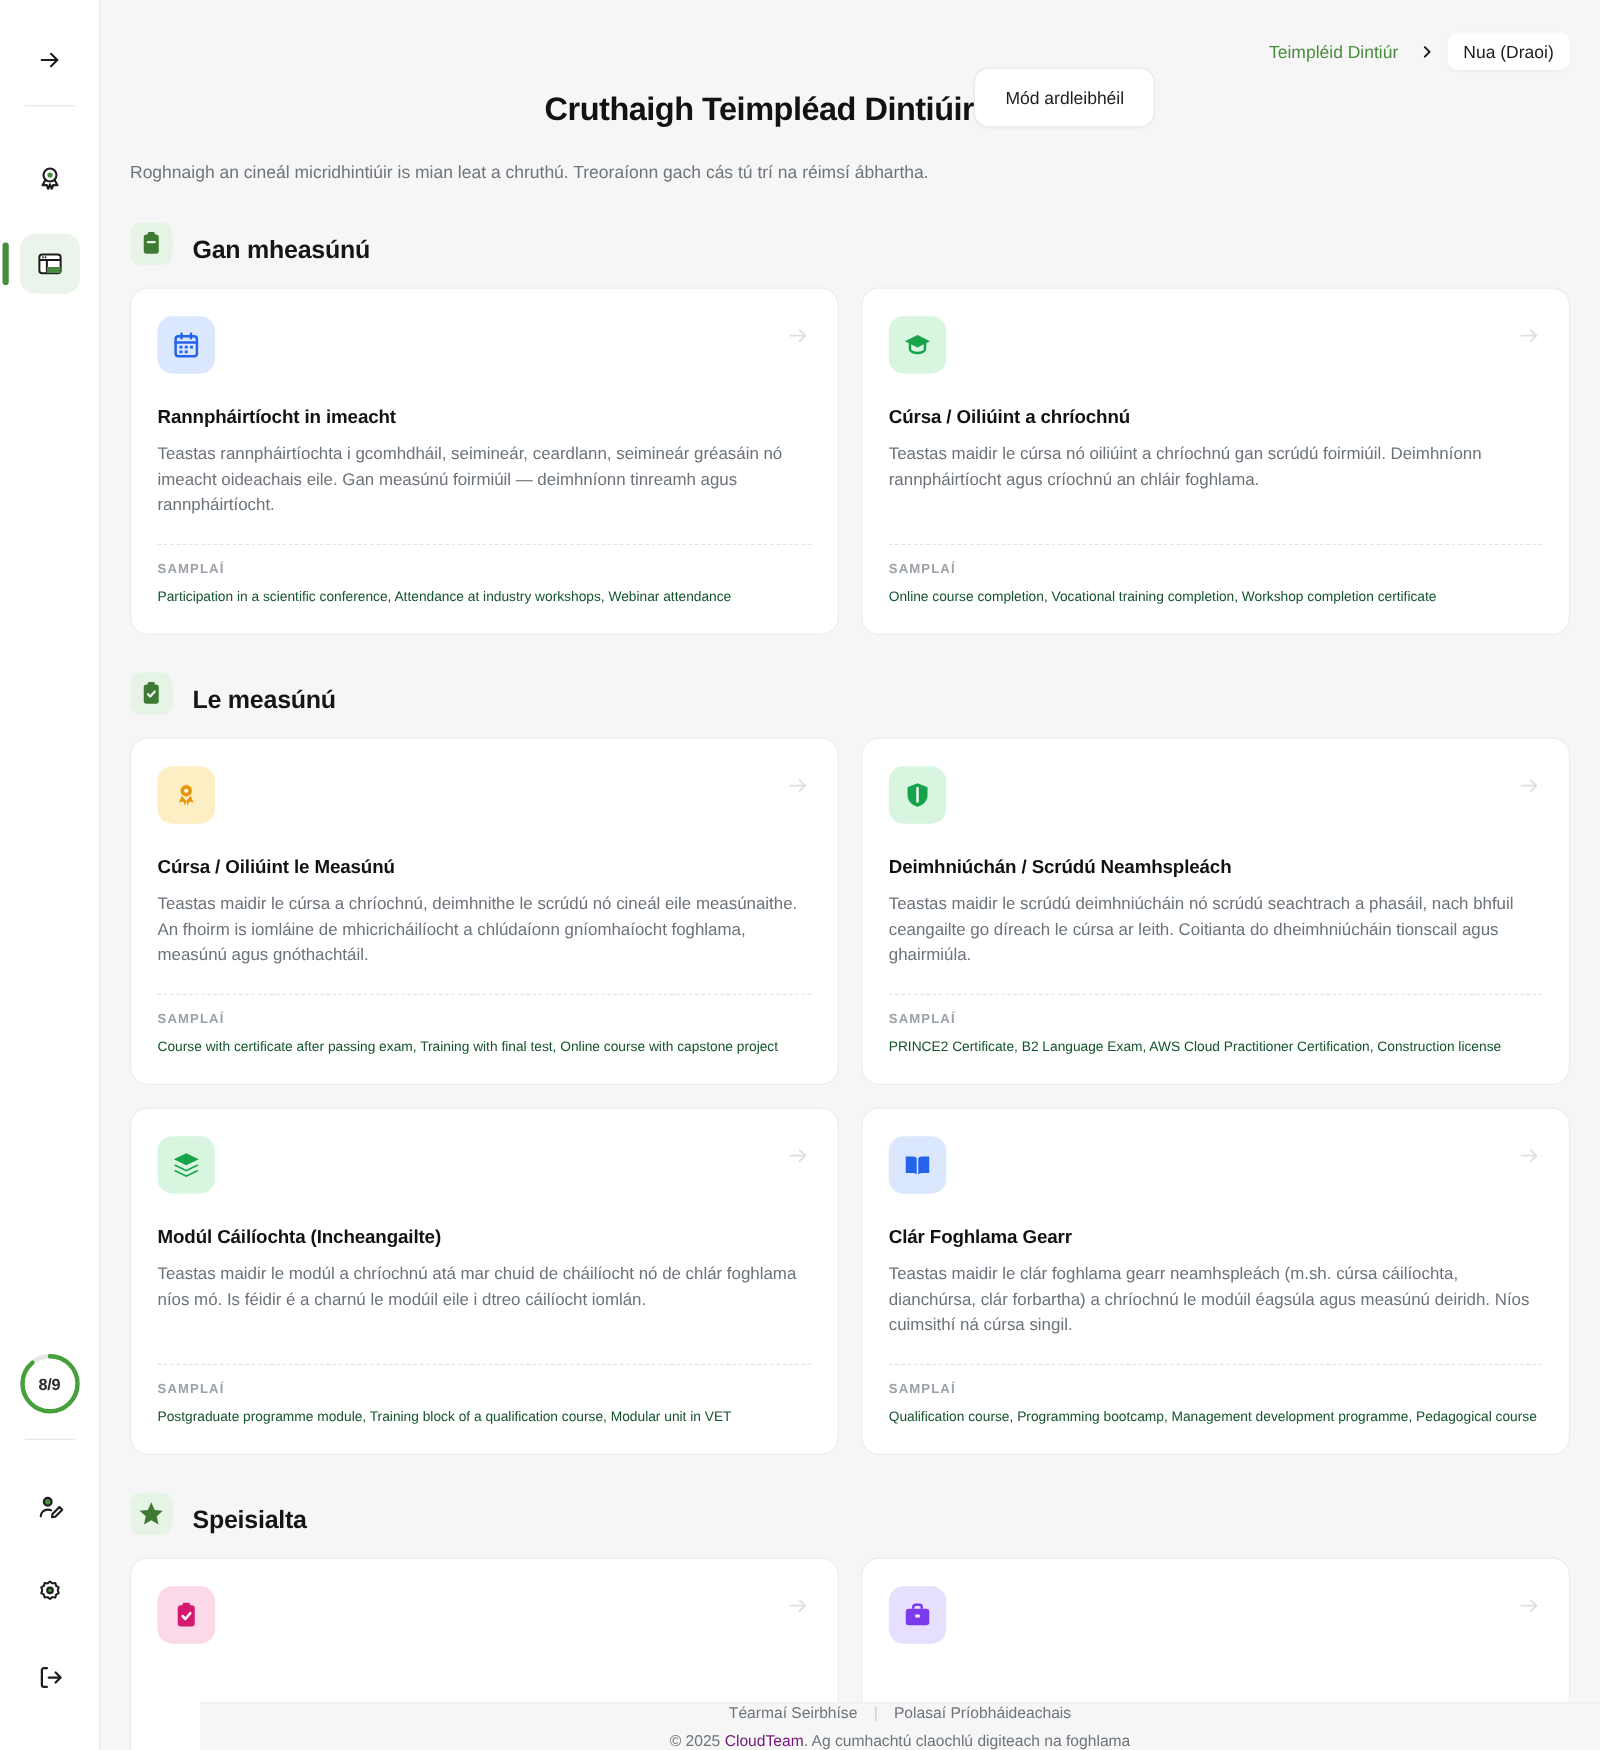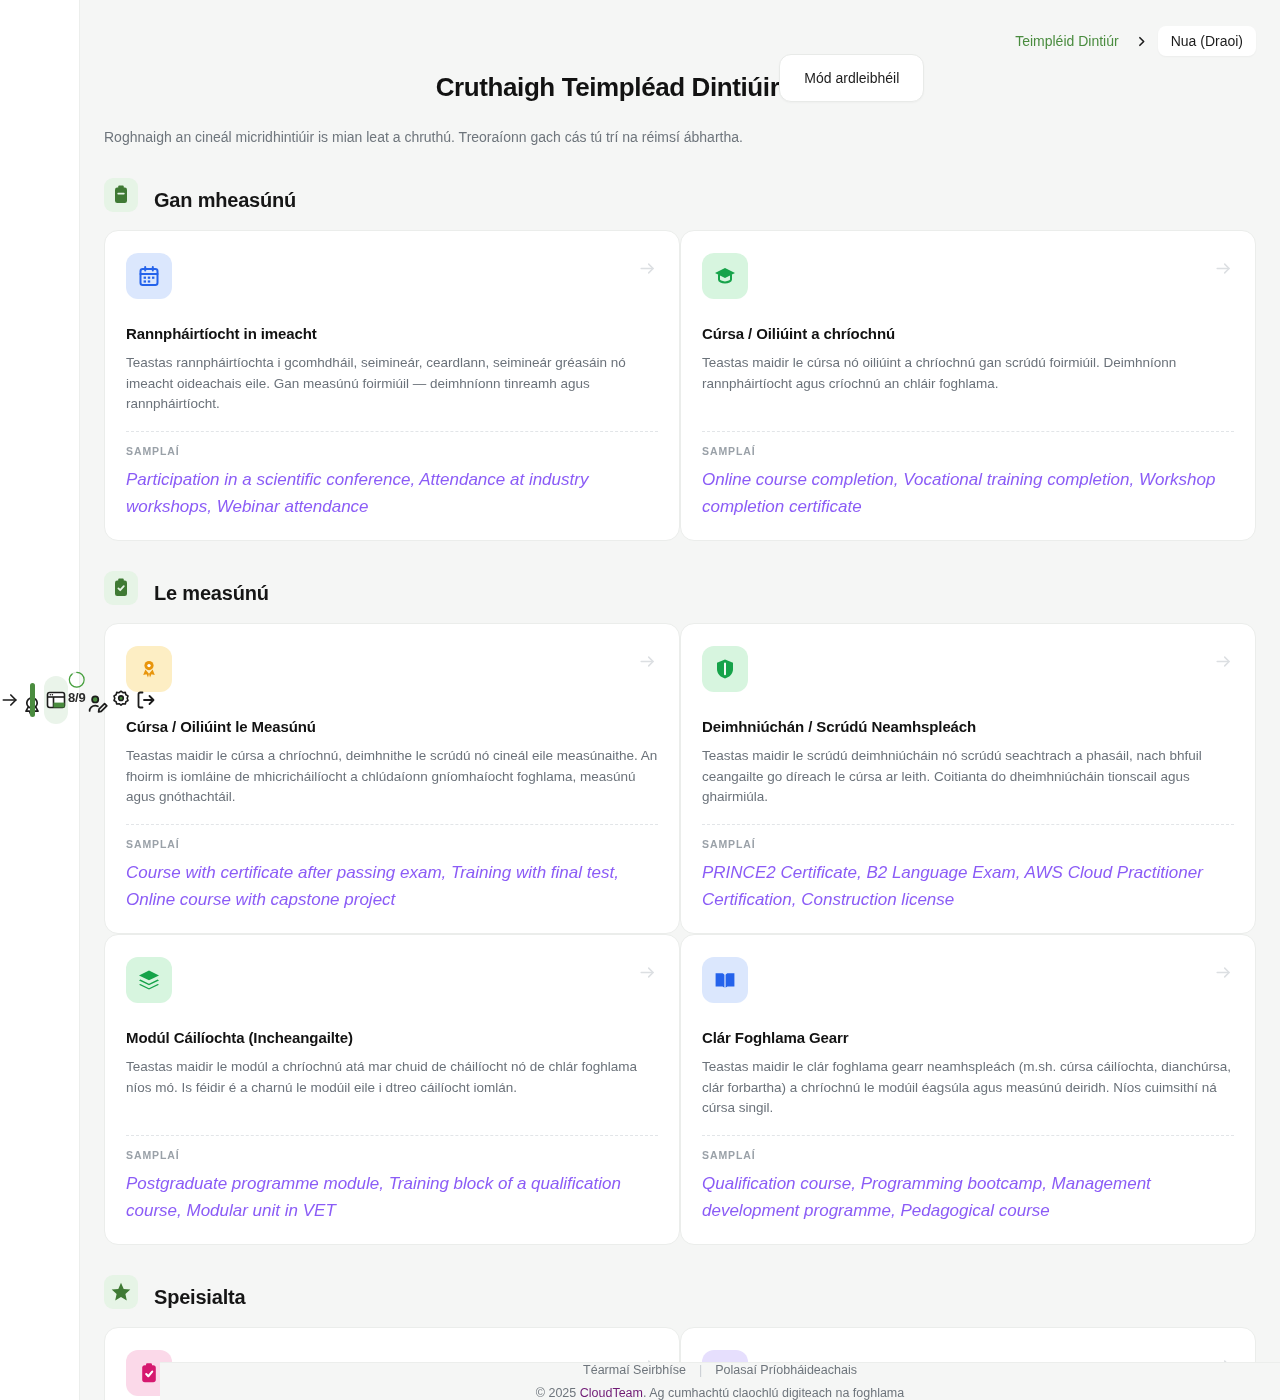--- a/index.html
+++ b/index.html
@@ -26,21 +26,21 @@
   }
 
   
   .sidebar {
     width: 80px;
     flex: 0 0 80px;
     height: 1400px;
     background: #ffffff;
     border-right: 1px solid #eceeec;
     display: flex;
-    flex-direction: row;
+    flex-direction: column;
     align-items: center;
     padding-top: 24px;
     padding-bottom: 24px;
     position: relative;
     z-index: 5;
   }
 
   .sb-btn {
     width: 48px;
     height: 48px;
@@ -207,20 +207,21 @@
   .sec-title {
     font-size: 20px;
     font-weight: 600;
     color: #161616;
     letter-spacing: -0.2px;
   }
 
   .grid {
     display: grid;
     grid-template-columns: 1fr 1fr;
+    gap: 18px;
   }
 
   
   .card {
     background: #ffffff;
     border: 1px solid #ebedeb;
     border-radius: 14px;
     padding: 22px 21px 20px 21px;
     position: relative;
     cursor: pointer;
@@ -267,23 +268,22 @@
     margin: 16px 0 13px 0;
   }
   .samples-label {
     font-size: 10.5px;
     font-weight: 700;
     letter-spacing: 0.9px;
     color: #9aa1a8;
     margin-bottom: 9px;
   }
   .samples-text {
-    font-size: 17px;
-    font-style: italic;
-    color: #8b5cf6;
+    font-size: 11px;
+    color: #14532d;
     line-height: 1.6;
   }
 
   
   .footer {
     position: absolute;
     left: 80px;
     right: 0;
     bottom: 0;
     height: 38px;

